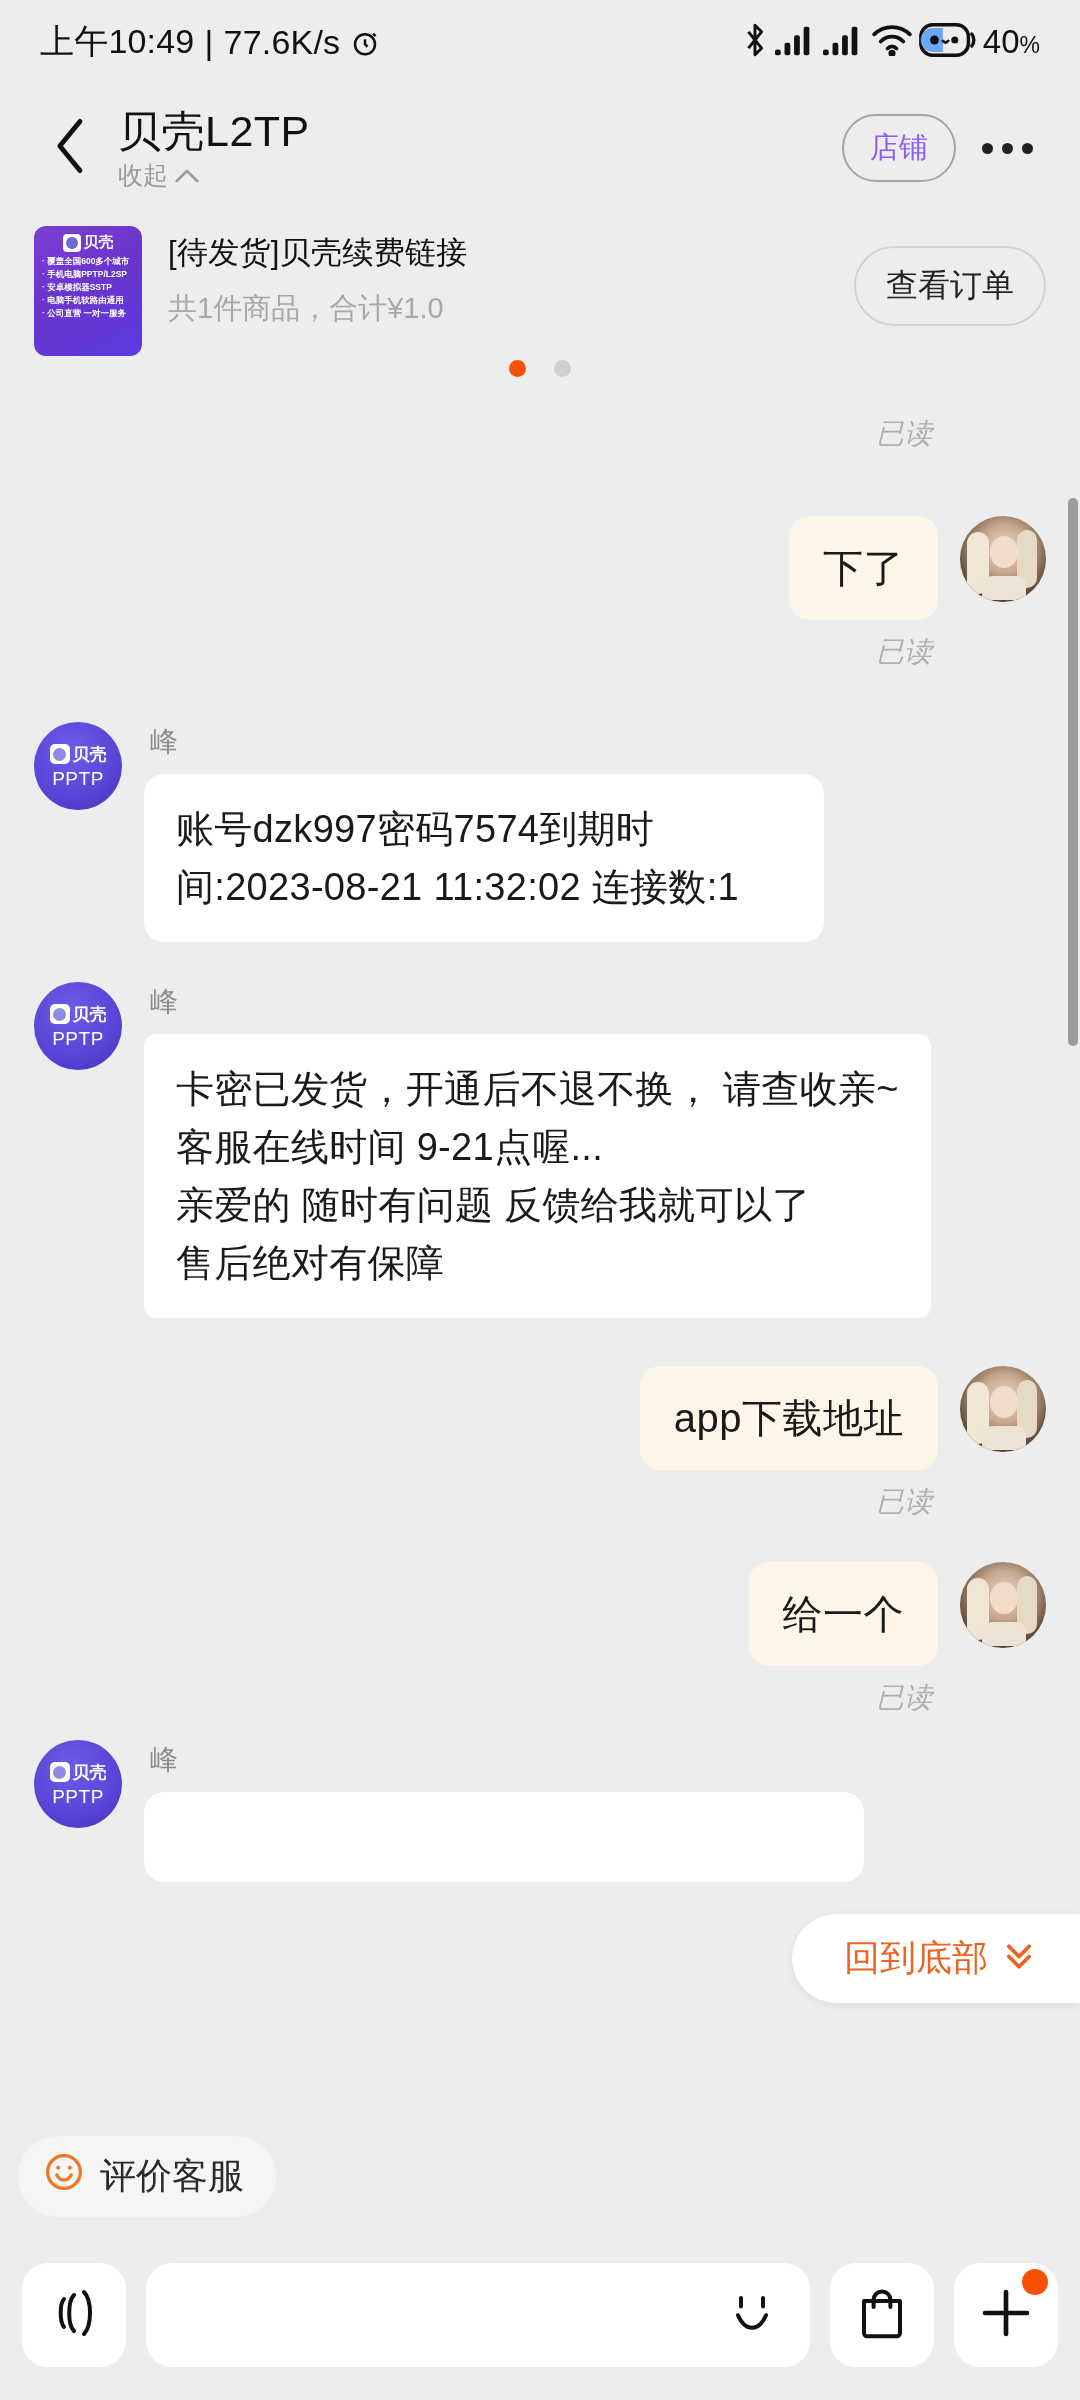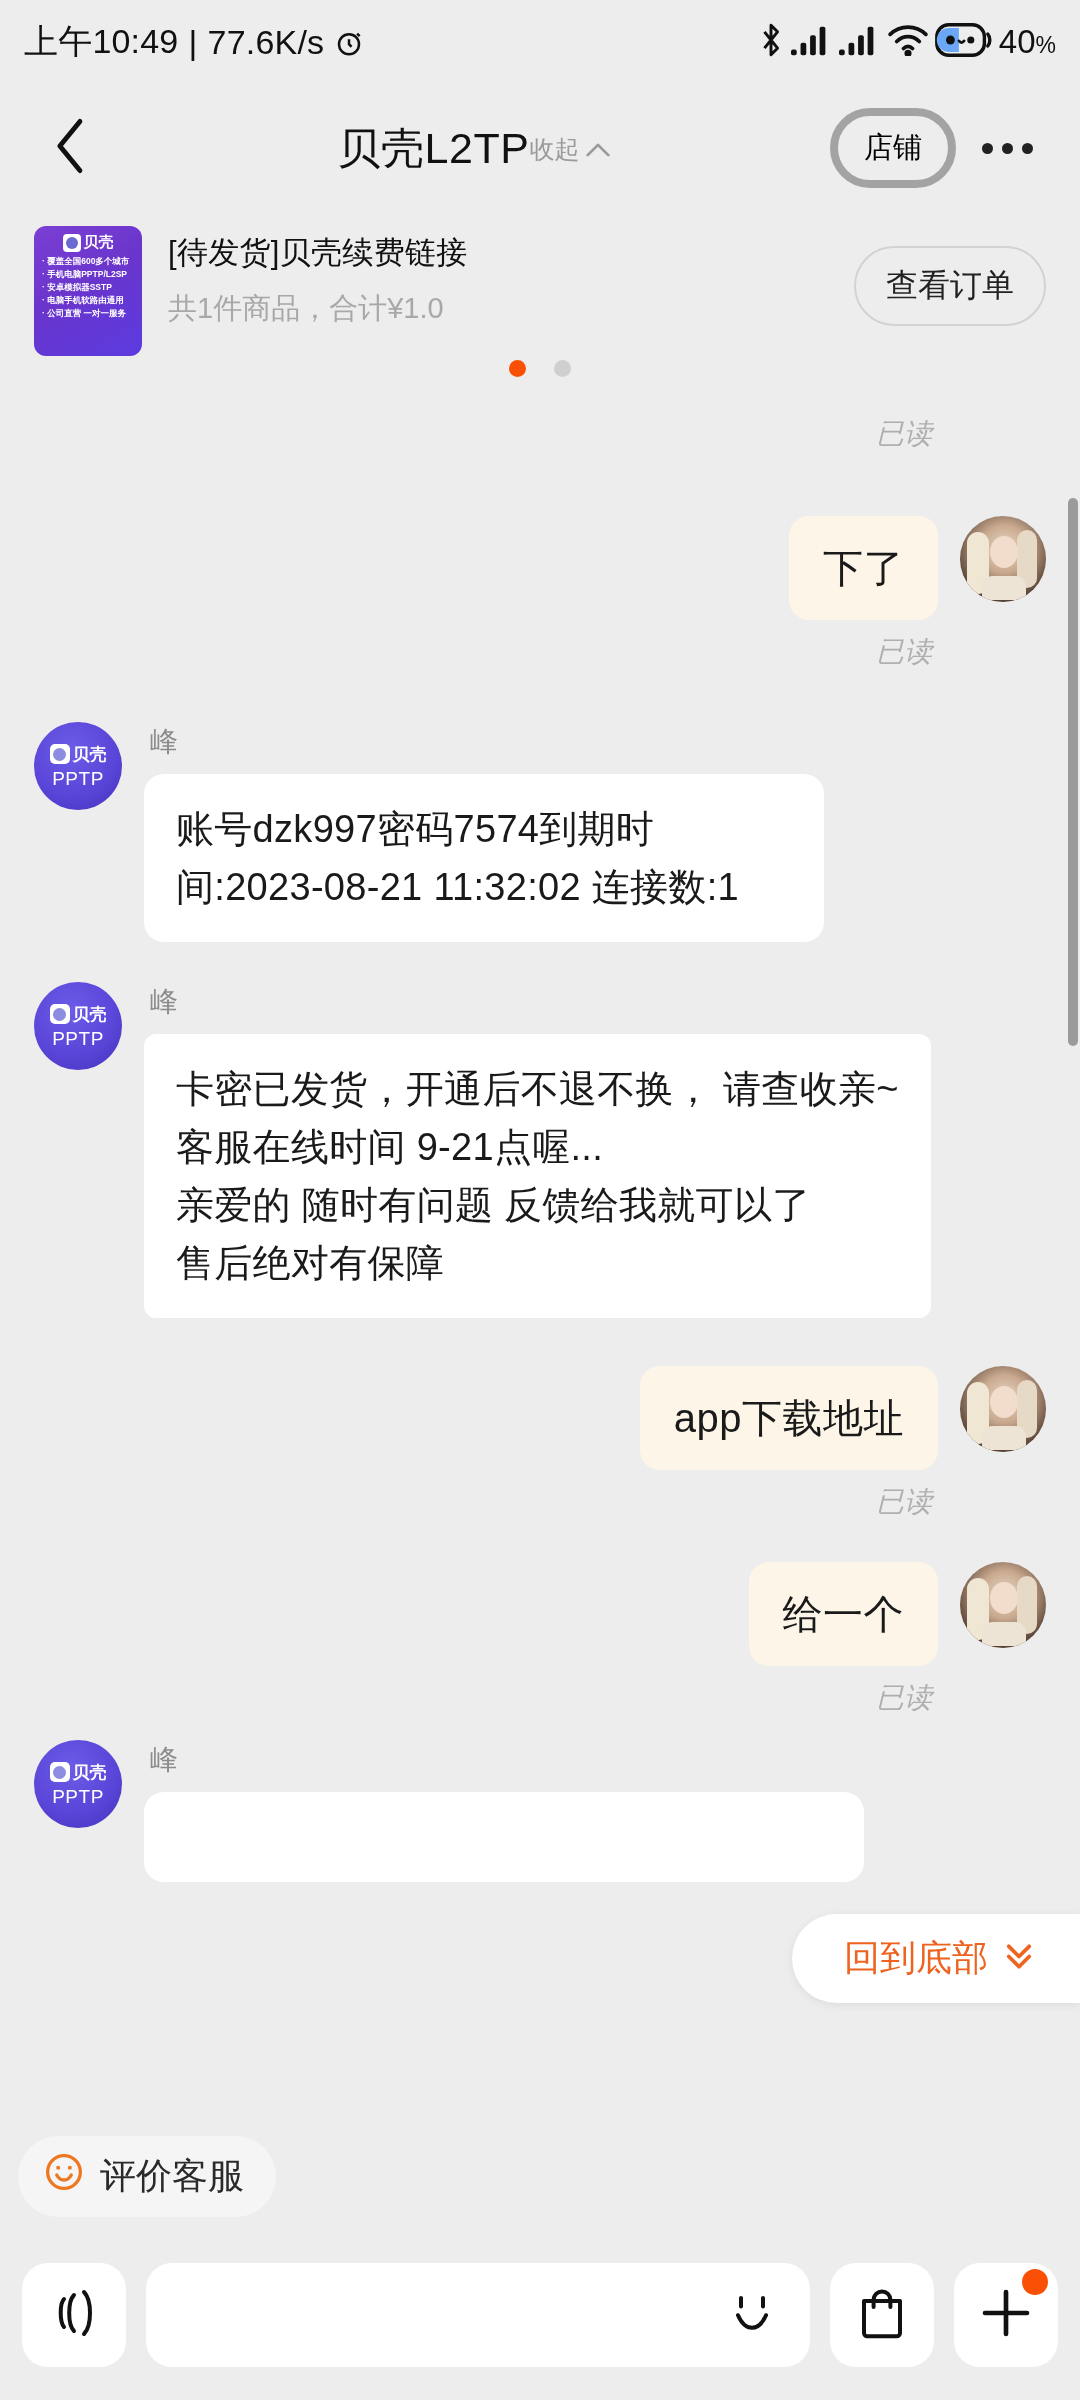--- a/index.html
+++ b/index.html
@@ -8,41 +8,41 @@
     background:#EDEDED;
     font-family:"Liberation Sans","DejaVu Sans",sans-serif;
     overflow:hidden;
   }
   #app { position:relative; width:1080px; height:2400px; background:#EDEDED; }
 
   
   .statusbar {
     position:absolute; top:0; left:0; width:1080px; height:84px;
     display:flex; align-items:center; justify-content:space-between;
-    padding:0 24px;
+    padding:0 40px;
   }
   .sb-left { display:flex; align-items:center; gap:8px; font-size:34px; color:#111; letter-spacing:0.2px; }
   .sb-sep { color:#111; margin:0 2px; }
   .sb-alarm { display:inline-block; width:30px; height:30px; position:relative; margin-left:2px; }
   .sb-right { display:flex; align-items:center; gap:6px; }
   .sb-batt-text { font-size:33px; color:#111; font-weight:500; }
   .sb-batt-pct { font-size:23px; }
 
   
   .header {
     position:absolute; top:84px; left:0; width:1080px; height:128px;
     display:flex; align-items:center; padding:0 34px;
   }
   .back-btn { width:74px; height:74px; display:flex; align-items:center; justify-content:center; flex:0 0 auto; }
-  .hdr-titles { margin-left:10px; flex:1 1 auto; display:flex; flex-direction:row; justify-content:center; }
+  .hdr-titles { margin-left:10px; flex:1 1 auto; display:flex; flex-direction:column; justify-content:center; }
   .hdr-title { font-size:43px; color:#111; font-weight:400; line-height:52px; letter-spacing:0.5px; }
   .hdr-sub { font-size:25px; color:#9A9A9A; line-height:32px; display:flex; align-items:center; gap:7px; margin-top:2px; }
   .shop-btn {
-    border:8px solid #a3a3a3; border-radius:40px;
-    padding:12px 26px; font-size:29px; color:#000000; background:transparent;
+    border:2px solid #a3a3a3; border-radius:40px;
+    padding:12px 26px; font-size:29px; color:#8b5cf6; background:transparent;
     flex:0 0 auto;
   }
   .more-btn { width:78px; height:60px; display:flex; align-items:center; justify-content:center; gap:9px; flex:0 0 auto; margin-left:12px; }
   .more-dot { width:11px; height:11px; border-radius:50%; background:#222; }
 
   
   .order-card {
     position:absolute; top:226px; left:0; width:1080px; height:150px;
     display:flex; align-items:flex-start; padding:0 34px;
   }

